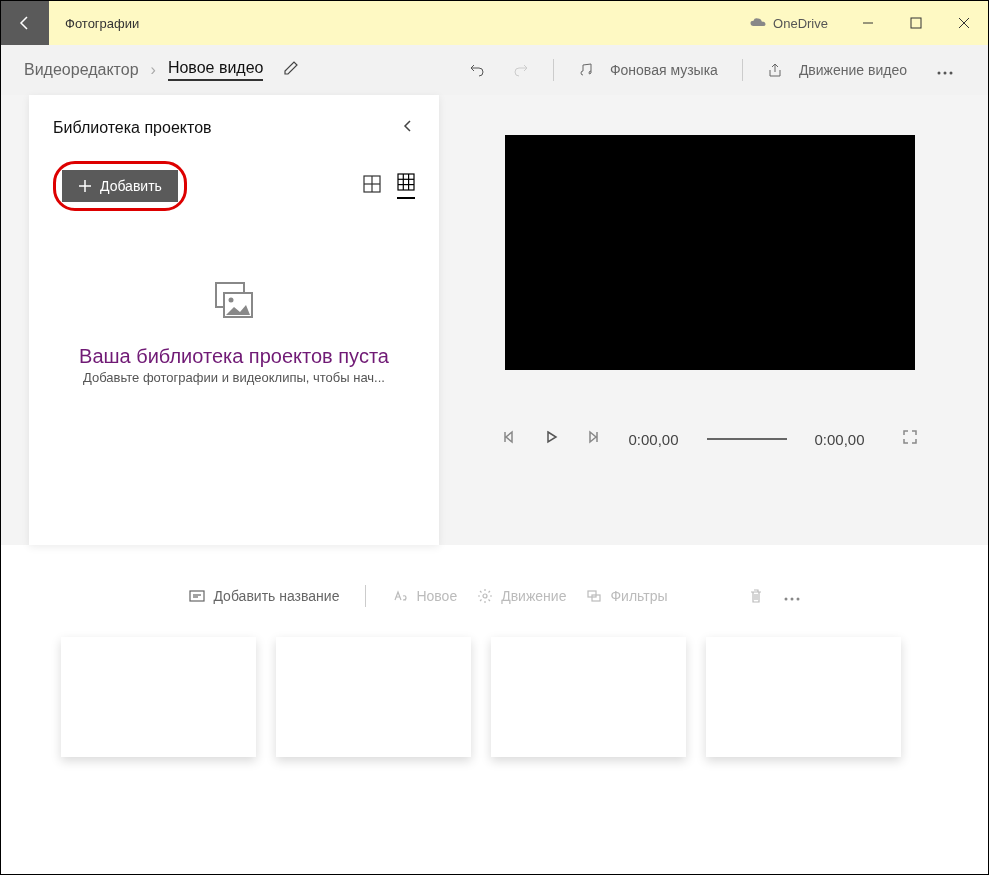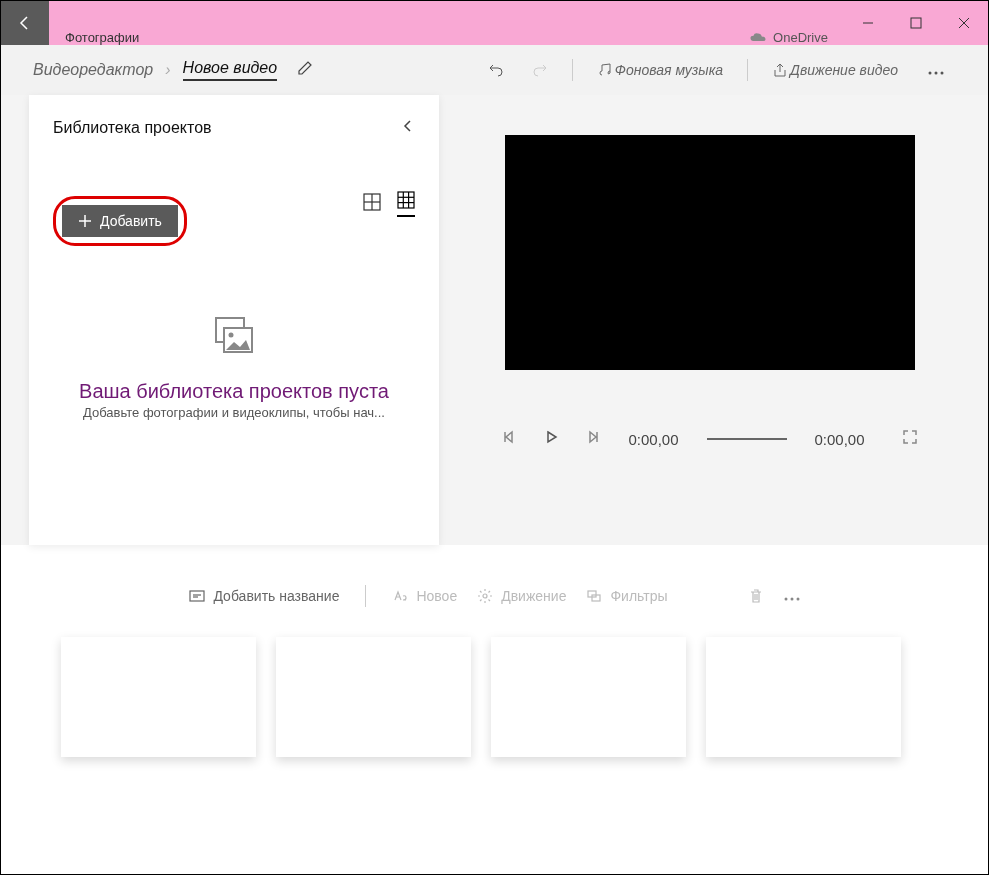--- a/index.html
+++ b/index.html
@@ -1,52 +1,52 @@
 <!DOCTYPE html>
 <html><head>
 <meta charset="utf-8">
 <style>
 * { box-sizing: border-box; margin: 0; padding: 0; font-family: "Segoe UI", Arial, sans-serif; }
 body { background: #fff; width: 989px; height: 875px; overflow: hidden; position: relative; border: 1px solid #000; }
 
 
-.titlebar { display: flex; align-items: flex-end; height: 44px; background: #f9a8d4; }
+.titlebar { display: flex; align-items: center; height: 44px; background: #fef9c3; }
 .back-btn { width: 48px; height: 44px; background: #5a5a5a; color: #fff; display: flex; align-items: center; justify-content: center; }
 .back-btn svg { width: 16px; height: 16px; }
 .app-title { padding: 0 16px; font-size: 13px; color: #333; }
 .titlebar-spacer { flex: 1; }
 .onedrive { display: flex; align-items: center; gap: 6px; color: #555; font-size: 13px; padding: 0 16px; }
 .onedrive svg { width: 18px; height: 12px; fill: #888; }
 .win-controls { display: flex; }
 .win-btn { width: 48px; height: 44px; display: flex; align-items: center; justify-content: center; color: #333; }
 .win-btn svg { width: 12px; height: 12px; stroke: #333; stroke-width: 1; fill: none; }
 
 
-.toolbar { display: flex; align-items: center; height: 50px; background: #f2f2f2; padding: 0 32px; gap: 8px; font-style: italic; }
+.toolbar { display: flex; align-items: center; height: 50px; background: #f2f2f2; padding: 0 23px; gap: 8px; }
 .breadcrumb-item { font-size: 16px; color: #666; }
 .breadcrumb-chevron { color: #aaa; font-size: 16px; padding: 0 4px; }
 .breadcrumb-current { font-size: 16px; color: #111; border-bottom: 2px solid #333; padding-bottom: 2px; }
 .edit-icon { margin-left: 12px; color: #444; }
 .toolbar-spacer { flex: 1; }
-.tool-btn { display: flex; align-items: center; gap: 2px; color: #666; font-size: 14px; padding: 6px 10px; }
+.tool-btn { display: flex; align-items: center; gap: 16px; color: #666; font-size: 14px; padding: 6px 10px; }
 .tool-btn.disabled { color: #bbb; }
 .tool-btn svg { width: 16px; height: 16px; }
 .sep { width: 1px; height: 22px; background: #ccc; margin: 0 6px; }
 .more-dots { padding: 6px 12px; }
 
 
 .main { display: flex; background: #f4f4f4; padding: 0 0 0 28px; gap: 32px; }
 
 
 .library-panel { width: 410px; height: 450px; background: #fff; box-shadow: 0 2px 8px rgba(0,0,0,0.08); padding: 24px; position: relative; }
 .lib-header { display: flex; align-items: center; justify-content: space-between; }
 .lib-title { font-size: 16px; color: #111; }
 .collapse-btn svg { width: 14px; height: 14px; stroke: #444; fill: none; stroke-width: 1.5; }
 .lib-actions { display: flex; align-items: center; justify-content: space-between; margin-top: 24px; }
-.add-btn-wrap { border: 3px solid #d00; border-radius: 22px; padding: 6px; display: inline-block; margin-top: 35px; }
+.add-btn-wrap { border: 3px solid #d00; border-radius: 22px; padding: 6px; display: inline-block; }
 .add-btn { background: #5a5a5a; color: #fff; display: flex; align-items: center; gap: 8px; padding: 8px 16px; font-size: 14px; border: none; }
 .add-btn svg { width: 14px; height: 14px; stroke: #fff; stroke-width: 1.5; fill: none; }
 .view-toggles { display: flex; gap: 16px; align-items: center; }
 .view-toggle svg { width: 18px; height: 18px; stroke: #333; fill: none; stroke-width: 1.2; }
 .view-toggle.active svg { stroke: #000; }
 .view-toggle.active { border-bottom: 2px solid #000; padding-bottom: 2px; }
 .empty-state { text-align: center; margin-top: 70px; }
 .empty-state svg { width: 48px; height: 40px; fill: #888; }
 .empty-title { font-size: 20px; color: #701a75; margin-top: 20px; }
 .empty-sub { font-size: 13px; color: #555; margin-top: 2px; }

